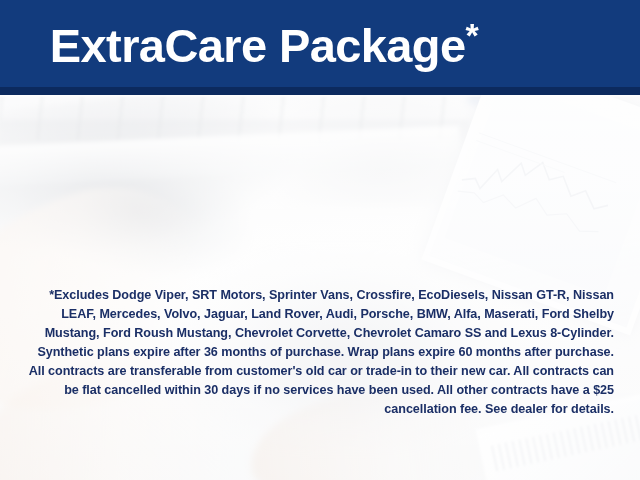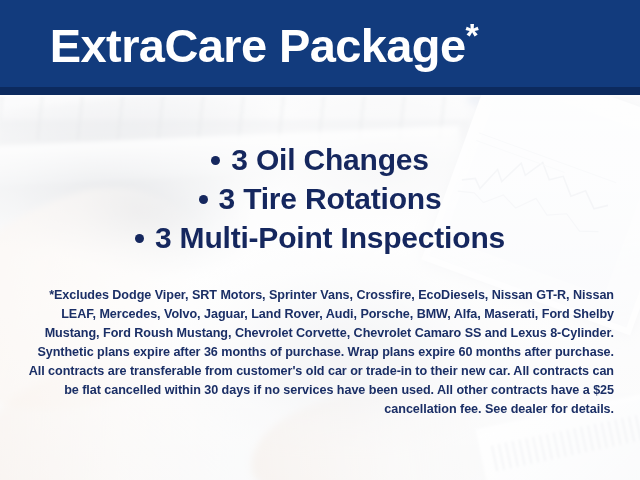--- a/index.html
+++ b/index.html
@@ -262,27 +262,16 @@
   </div>
 
   <div class="header"></div>
   <div class="header-rule"></div>
   <div class="header-rule2"></div>
 
   <div class="headline">
     <span>ExtraCare Package</span><span class="star">*</span>
   </div>
 
-  <div class="bullets">
-    <div class="bullet-line">
-      <span class="dot"></span><span>3 Oil Changes</span>
-    </div>
-    <div class="bullet-line">
-      <span class="dot"></span><span>3 Tire Rotations</span>
-    </div>
-    <div class="bullet-line">
-      <span class="dot"></span><span>3 Multi-Point Inspections</span>
-    </div>
-  </div>
 
   <div class="finepoint">*Excludes Dodge Viper, SRT Motors, Sprinter Vans, Crossfire, EcoDiesels, Nissan GT-R, Nissan LEAF, Mercedes, Volvo, Jaguar, Land Rover, Audi, Porsche, BMW, Alfa, Maserati, Ford Shelby Mustang, Ford Roush Mustang, Chevrolet Corvette, Chevrolet Camaro SS and Lexus 8-Cylinder. Synthetic plans expire after 36 months of purchase. Wrap plans expire 60 months after purchase. All contracts are transferable from customer's old car or trade-in to their new car. All contracts can be flat cancelled within 30 days if no services have been used. All other contracts have a $25 cancellation fee. See dealer for details.</div>
 
 </div>
 
 </body></html>

